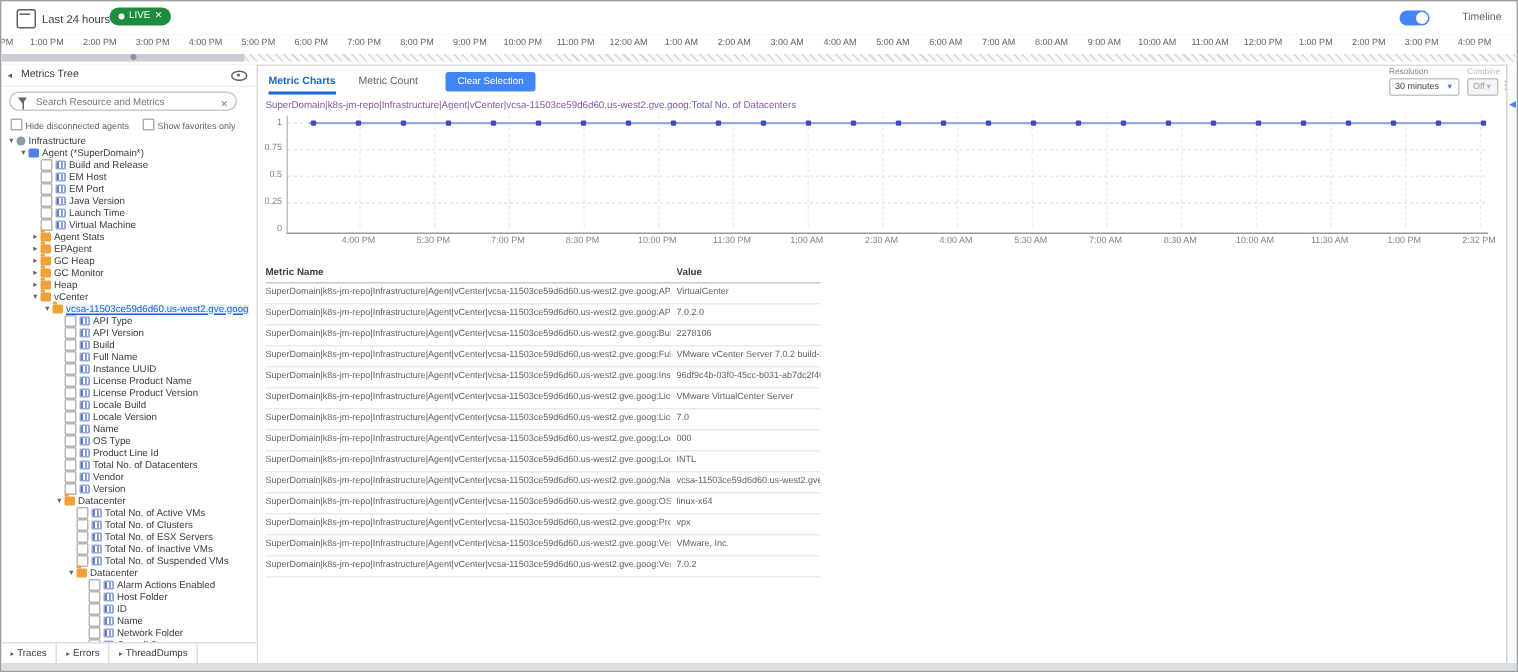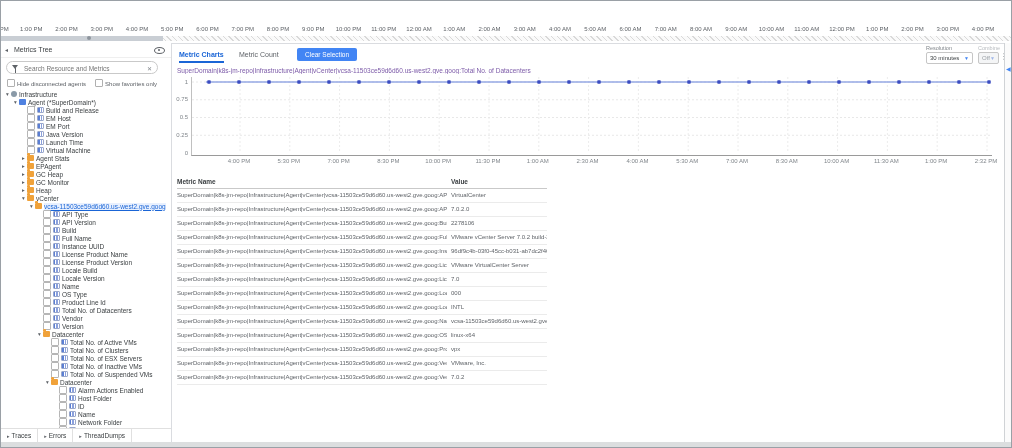--- a/index.html
+++ b/index.html
@@ -80,20 +80,33 @@
   .mrow{position:relative;height:13px;line-height:13px;border-bottom:1px solid #ebebeb;font-size:6px;color:#5f6368;white-space:nowrap;}
   .tn{position:absolute;left:0;width:270px;overflow:hidden;}
   .tv{position:absolute;left:274px;width:96px;overflow:hidden;}
   .bottom-strip{position:absolute;left:0;top:441px;width:100%;height:5px;background:#dcdedf;}
 </style>
 </head>
 <body>
 
 <div id="app">
 
+  <div class="topbar">
+    <span class="cal"></span>
+    <span class="range-label">Last 24 hours</span>
+    <span class="live">
+      <span class="dot"></span>
+      <span>LIVE</span>
+      <span class="x">✕</span>
+    </span>
+    <span class="toggle">
+        <span class="knob"></span>
+      </span>
+    <span class="toggle-label">Timeline</span>
+  </div>
 
   <div class="ruler">
     <div>
         <span class="rlabel" style="left: -5px;">12:00 PM</span>
         <span class="rlabel" style="left: 30.25px;">1:00 PM</span>
         <span class="rlabel" style="left: 65.5px;">2:00 PM</span>
         <span class="rlabel" style="left: 100.75px;">3:00 PM</span>
         <span class="rlabel" style="left: 136px;">4:00 PM</span>
         <span class="rlabel" style="left: 171.25px;">5:00 PM</span>
         <span class="rlabel" style="left: 206.5px;">6:00 PM</span>

